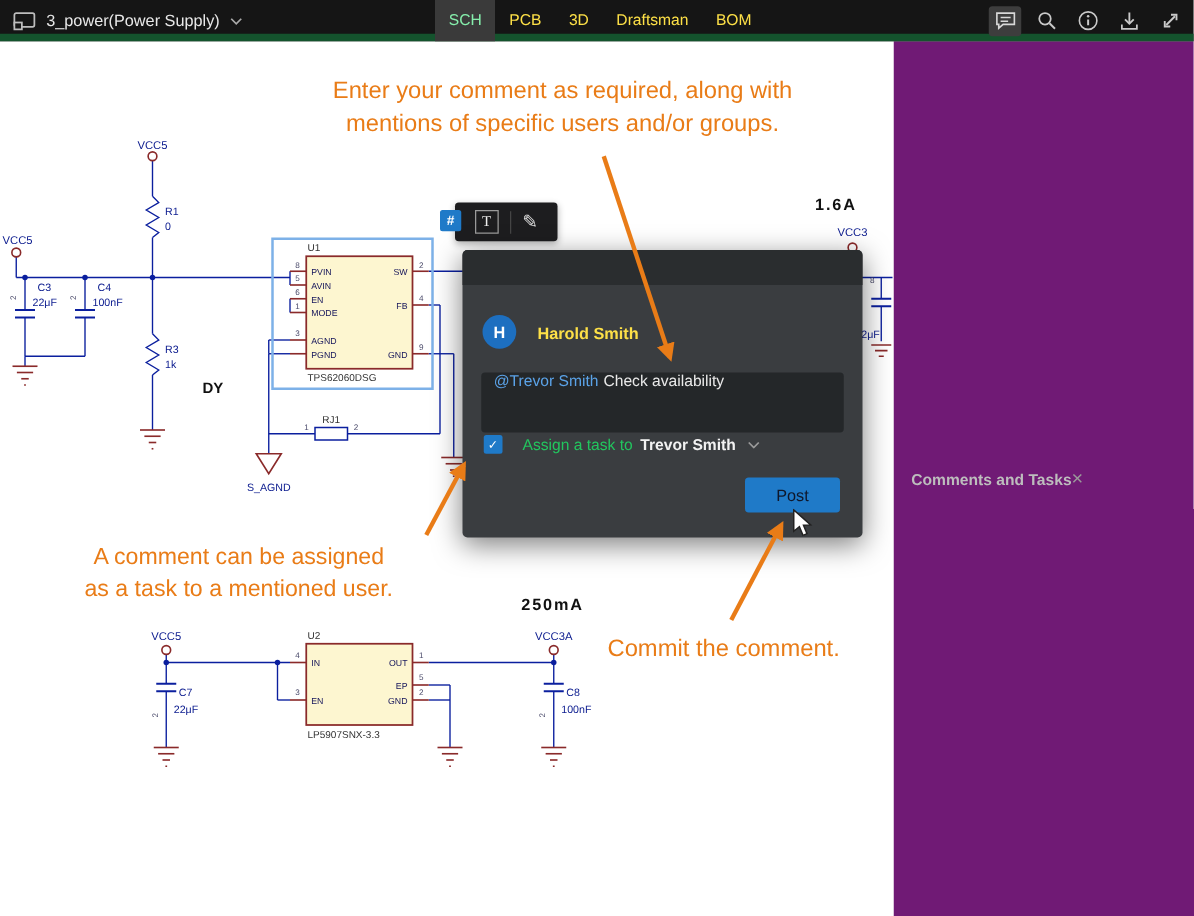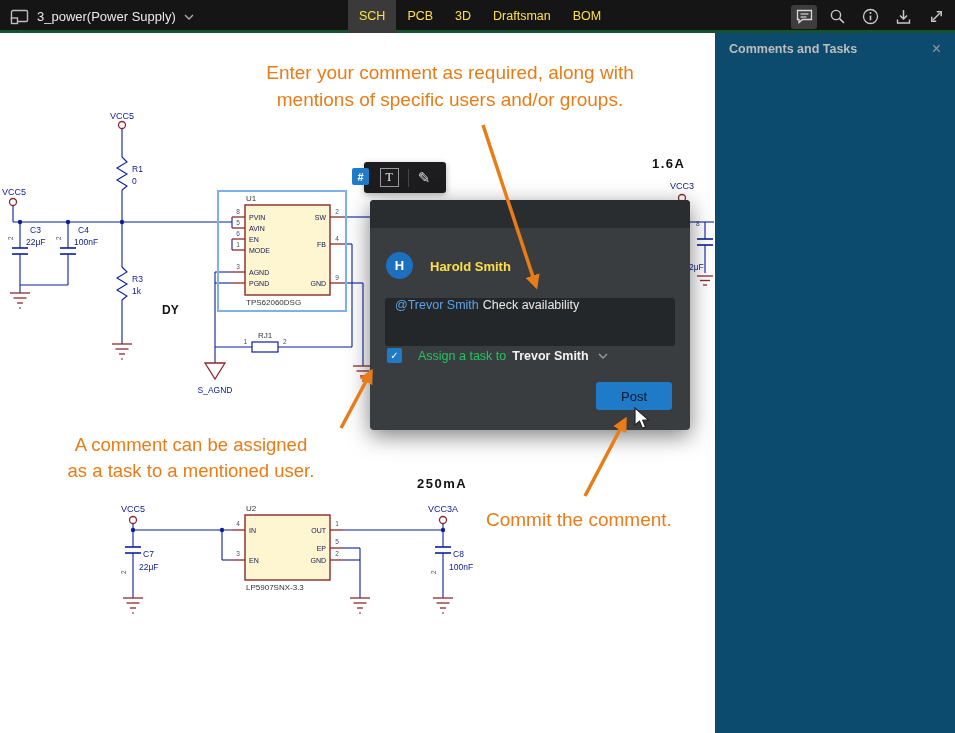--- a/index.html
+++ b/index.html
@@ -1,36 +1,36 @@
 <!DOCTYPE html>
 <html><head>
 <meta charset="utf-8">
 <style>
   *{margin:0;padding:0;box-sizing:border-box}
   html,body{width:955px;height:733px;overflow:hidden;background:#fff;font-family:"Liberation Sans",sans-serif}
   .screen{position:relative;width:955px;height:733px;background:#fff}
 
   
-  .topbar{position:absolute;top:0;left:0;width:955px;height:33px;background:#151515;border-bottom:3px solid #14532d;z-index:40}
+  .topbar{position:absolute;top:0;left:0;width:955px;height:33px;background:#151515;border-bottom:6px solid #14532d;z-index:40}
   .tb-left{position:absolute;left:10px;top:0;height:33px;display:flex;align-items:center;gap:8px}
   .doc-title{font-size:13px;color:#e8e8e8}
   .tabs{position:absolute;left:348px;top:0;height:33px;display:flex}
   .tab{height:33px;line-height:33px;padding:0 11px;font-size:12.5px;color:#fde047;cursor:default}
-  .tab.active{background:#3a3a3a;color:#fde047}
+  .tab.active{background:#3a3a3a;color:#86efac}
   .tb-icons{position:absolute;right:6px;top:0;height:33px;display:flex;align-items:center;gap:7px}
   .tb-icon{width:26px;height:24px;display:flex;align-items:center;justify-content:center;border-radius:3px}
   .tb-icon.active{background:#3d3d3d}
   .tb-icon svg{display:block}
 
   
   .content{position:absolute;top:33px;left:0;width:955px;height:700px}
   .canvas{position:absolute;left:0;top:0;width:715px;height:700px;background:#fff;overflow:hidden}
 
   
-  .panel{position:absolute;left:715px;top:0;width:240px;height:700px;background:#0c4a6e;display:flex;flex-direction:column}
+  .panel{position:absolute;left:715px;top:0;width:240px;height:700px;background:#701a75;display:flex;flex-direction:row}
   .panel-header{display:flex;justify-content:space-between;align-items:center;padding:9px 14px 8px}
   .panel-title{font-size:12.5px;font-weight:700;color:#bdbdbd}
   .panel-close{color:#9a9a9a;font-size:16px;line-height:14px;cursor:default}
   .panel-body{flex:1}
   .panel-footer{border-top:1px solid #3c3c3c;padding:14px 15px}
   .feedback-link{color:#3f9be0;font-size:12.5px;text-decoration:none}
 
   
   .schematic{position:absolute;left:0;top:0;z-index:1}
   .schematic text{font-family:"Liberation Sans",sans-serif}

